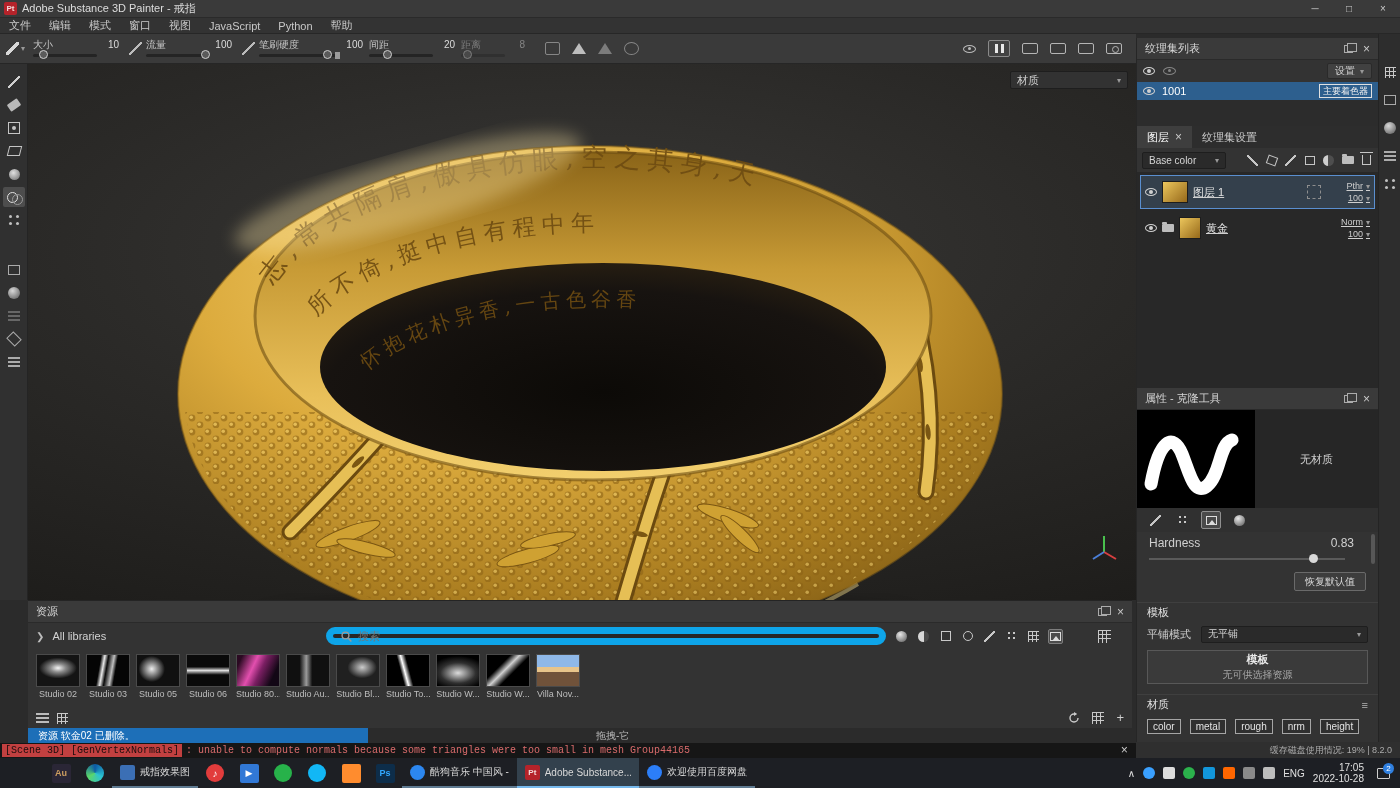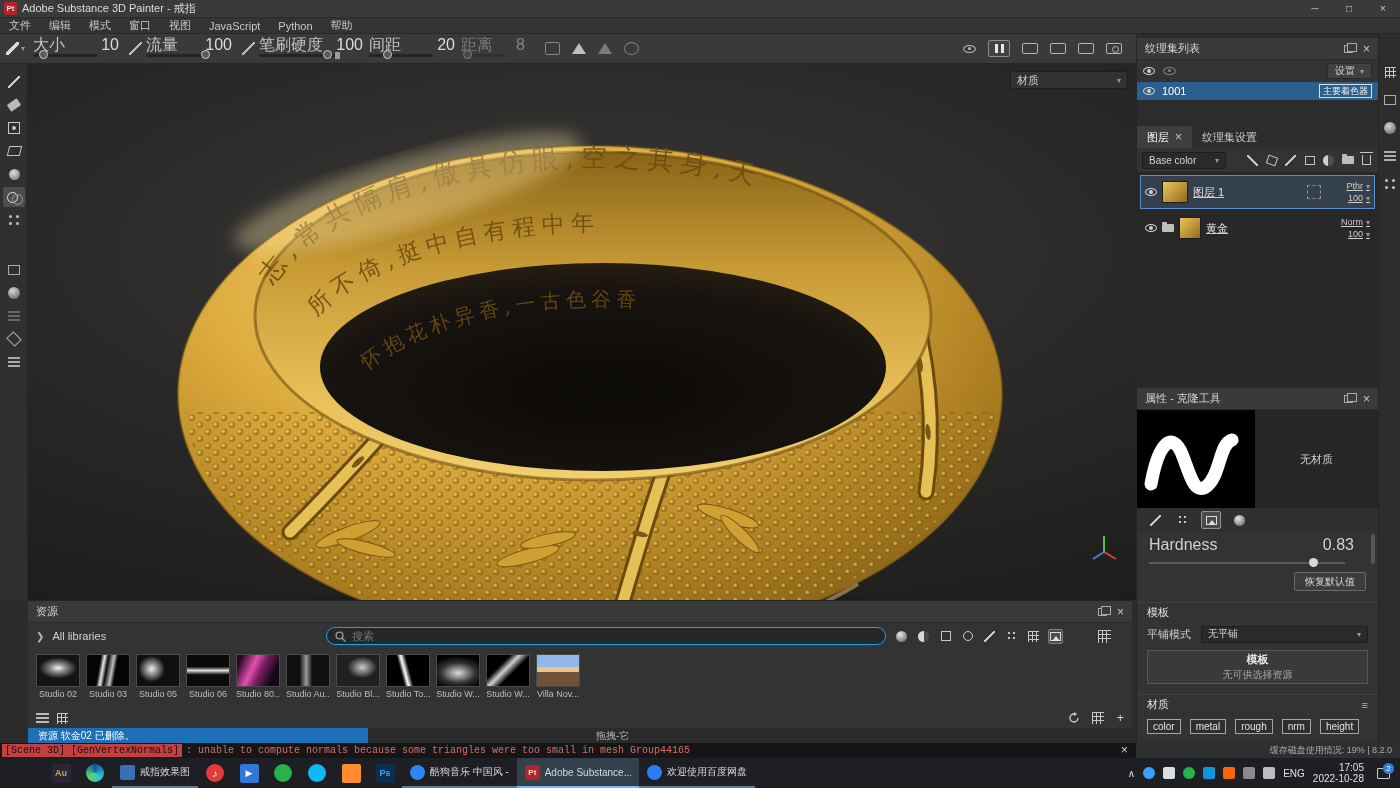--- a/index.html
+++ b/index.html
@@ -17,21 +17,21 @@
   
   .menubar { position:absolute; left:0; top:18px; width:1400px; height:16px; background:#333333; display:flex; align-items:center; border-bottom:1px solid #272727; }
   .menu-item { padding:0 9px; font-size:11px; color:#c8c8c8; cursor:default; }
 
   
   .toolbar { position:absolute; left:0; top:34px; width:1136px; height:30px; background:#3a3a3a; border-bottom:1px solid #262626; display:flex; align-items:center; padding:0 6px; }
   .brush-pick { display:flex; align-items:center; gap:2px; margin-right:8px; }
   .diag { width:13px; height:13px; background:linear-gradient(135deg, transparent 42%, #d8d8d8 42%, #d8d8d8 58%, transparent 58%); }
   .caret { color:#999; font-size:8px; }
   .tb-group { display:flex; flex-direction:column; justify-content:center; gap:4px; width:86px; margin-right:6px; }
-  .tb-top { display:flex; font-size:16px; color:#c4c4c4; line-height:10px; }
+  .tb-top { display:flex; font-size:10px; color:#c4c4c4; line-height:10px; }
   .tb-top .val { margin-left:auto; color:#dcdcdc; }
   .track { position:relative; width:64px; height:3px; background:#242424; border-radius:2px; }
   .knob { position:absolute; top:-4px; width:9px; height:9px; border-radius:50%; background:#5a5a5a; border:1px solid #cfcfcf; }
   .endcap { position:absolute; top:-2px; width:5px; height:7px; background:#9a9a9a; }
   .pen-sep { width:13px; height:13px; margin:0 4px; background:linear-gradient(135deg, transparent 44%, #bbbbbb 44%, #bbbbbb 56%, transparent 56%); }
   .dim { opacity:.45; }
   .tb-iconrow { display:flex; align-items:center; gap:12px; margin-left:14px; }
   .gicon { width:15px; height:13px; border:1px solid #9a9a9a; border-radius:2px; opacity:.8; }
   .tri { width:0; height:0; border-left:7px solid transparent; border-right:7px solid transparent; border-bottom:11px solid #bdbdbd; }
   .tb-right { margin-left:auto; display:flex; align-items:center; gap:12px; margin-right:8px; }
@@ -72,21 +72,21 @@
   
   .assets { position:absolute; left:28px; top:600px; width:1104px; height:128px; background:#333333; border-top:1px solid #242424; }
   .panel-head { height:22px; background:#3a3a3a; border-bottom:1px solid #2a2a2a; display:flex; align-items:center; padding:0 8px; font-size:11px; color:#d6d6d6; }
   .ph-icons { margin-left:auto; display:flex; align-items:center; gap:10px; }
   .i-float { width:9px; height:8px; border:1px solid #ababab; position:relative; }
   .i-float:after { content:''; position:absolute; left:2px; top:-3px; width:8px; height:7px; border:1px solid #ababab; background:#3a3a3a; }
   .i-close { color:#c9c9c9; font-size:12px; line-height:10px; }
   .assets-bar { height:26px; display:flex; align-items:center; padding:0 8px; gap:8px; }
   .lib-sel { display:flex; align-items:center; gap:8px; width:282px; font-size:11px; color:#d2d2d2; }
   .expander { color:#bdbdbd; font-size:10px; }
-  .searchbox { flex:0 0 560px; height:18px; background:#272727; border:1px solid #0ea5e9; border-radius:9px; display:flex; align-items:center; padding:0 8px; gap:6px; }
+  .searchbox { flex:0 0 560px; height:18px; background:#272727; border:7px solid #0ea5e9; border-radius:9px; display:flex; align-items:center; padding:0 8px; gap:6px; }
   .searchbox input { flex:1; background:transparent; border:none; outline:none; color:#cfcfcf; font-size:11px; font-family:inherit; }
   .filter-icons { display:flex; align-items:center; gap:7px; }
   .fi { width:15px; height:15px; display:flex; align-items:center; justify-content:center; border-radius:2px; }
   .fi.sel { background:#4c4c4c; border:1px solid #7d7d7d; }
   .fi-sph { width:11px; height:11px; border-radius:50%; background:radial-gradient(circle at 38% 32%, #e8e8e8, #555); }
   .fi-half { width:11px; height:11px; border-radius:50%; background:linear-gradient(90deg, #d8d8d8 50%, #4a4a4a 50%); }
   .fi-cube { width:10px; height:10px; border:1px solid #c8c8c8; }
   .fi-circ { width:10px; height:10px; border:1px solid #c8c8c8; border-radius:50%; }
   .fi-pen { width:11px; height:11px; background:linear-gradient(135deg, transparent 42%, #c8c8c8 42%, #c8c8c8 58%, transparent 58%); }
   .fi-dgrid { width:10px; height:10px; position:relative; }
@@ -159,21 +159,21 @@
   .lmeta .mrow { font-size:9px; color:#cccccc; display:flex; gap:3px; align-items:center; }
 
   .p-props { top:388px; height:354px; display:flex; flex-direction:column; }
   .preview { height:98px; display:flex; }
   .pv-black { width:118px; height:98px; background:#000; }
   .pv-side { flex:1; background:#262626; display:flex; align-items:center; justify-content:center; font-size:11px; color:#cfcfcf; }
   .ptabs { height:24px; display:flex; align-items:center; gap:8px; padding:0 8px; background:#303030; }
   .ptab { width:20px; height:18px; display:flex; align-items:center; justify-content:center; border-radius:2px; }
   .ptab.sel { background:#4a4a4a; border:1px solid #909090; }
   .scrollzone { height:38px; position:relative; padding:4px 10px 0 12px; }
-  .hard-row { display:flex; font-size:16px; color:#d0d0d0; }
+  .hard-row { display:flex; font-size:12px; color:#d0d0d0; }
   .hard-row .val { margin-left:auto; margin-right:14px; }
   .hard-track { position:relative; margin-top:8px; width:196px; height:2px; background:#5a5a5a; }
   .hard-knob { position:absolute; top:-4px; left:160px; width:9px; height:9px; border-radius:50%; background:#d8d8d8; }
   .vscroll { position:absolute; right:3px; top:2px; width:4px; height:30px; background:#575757; border-radius:2px; }
   .reset-row { height:26px; display:flex; justify-content:flex-end; padding:2px 12px; }
   .btn { height:19px; background:#3d3d3d; border:1px solid #6a6a6a; border-radius:2px; padding:0 10px; font-size:10px; color:#d8d8d8; display:flex; align-items:center; }
   .section-h { height:20px; display:flex; align-items:center; padding:0 10px; font-size:11px; color:#e0e0e0; border-top:1px solid #3f3f3f; margin-top:6px; }
   .section-h .hlines { margin-left:auto; color:#b5b5b5; font-size:11px; }
   .tile-row { height:24px; display:flex; align-items:center; gap:10px; padding:0 10px; }
   .tile-row .dd { flex:1; justify-content:flex-start; }

